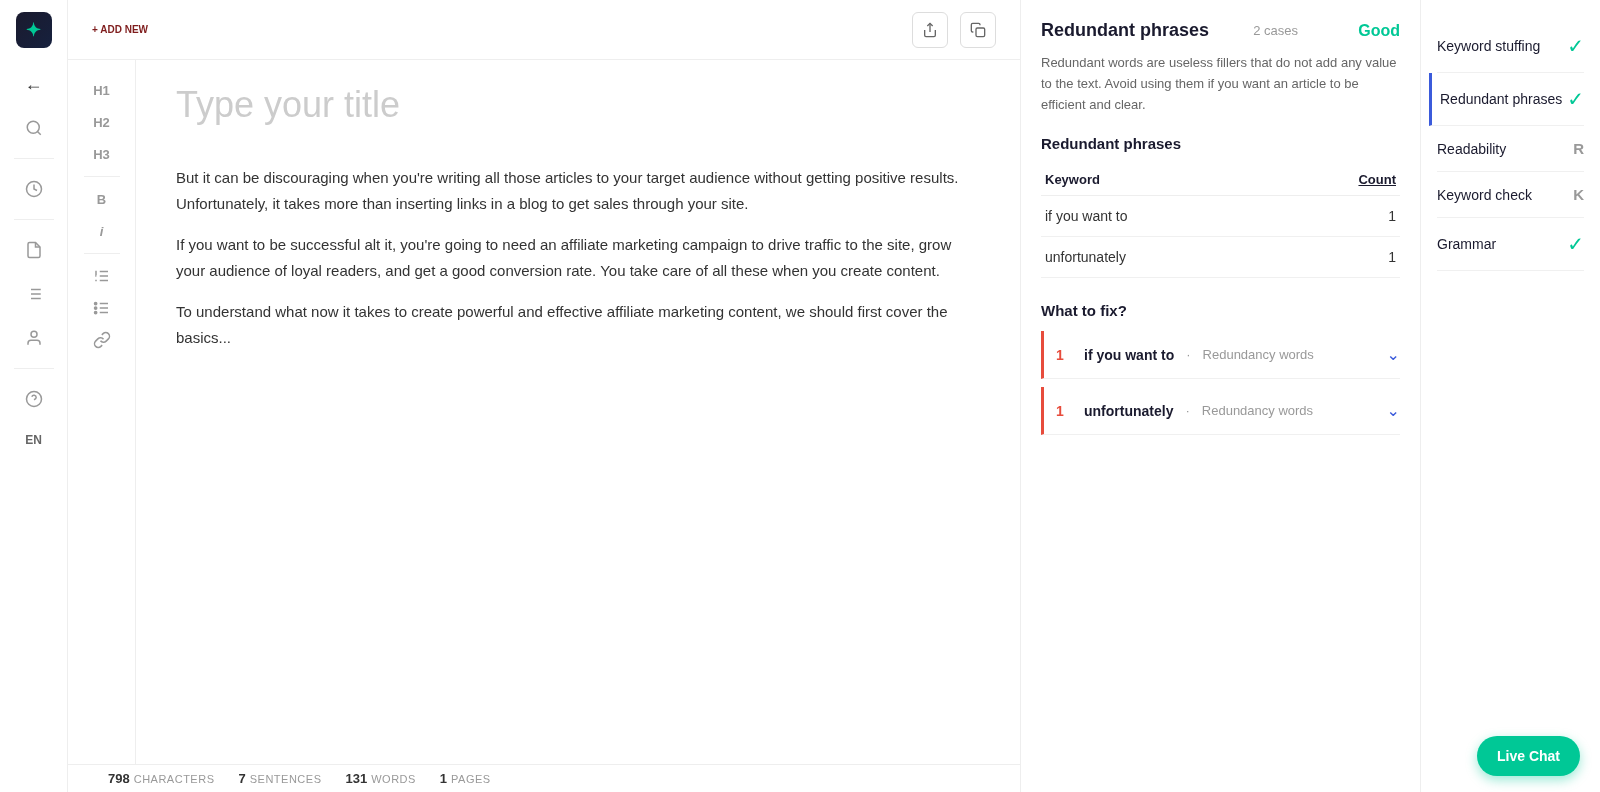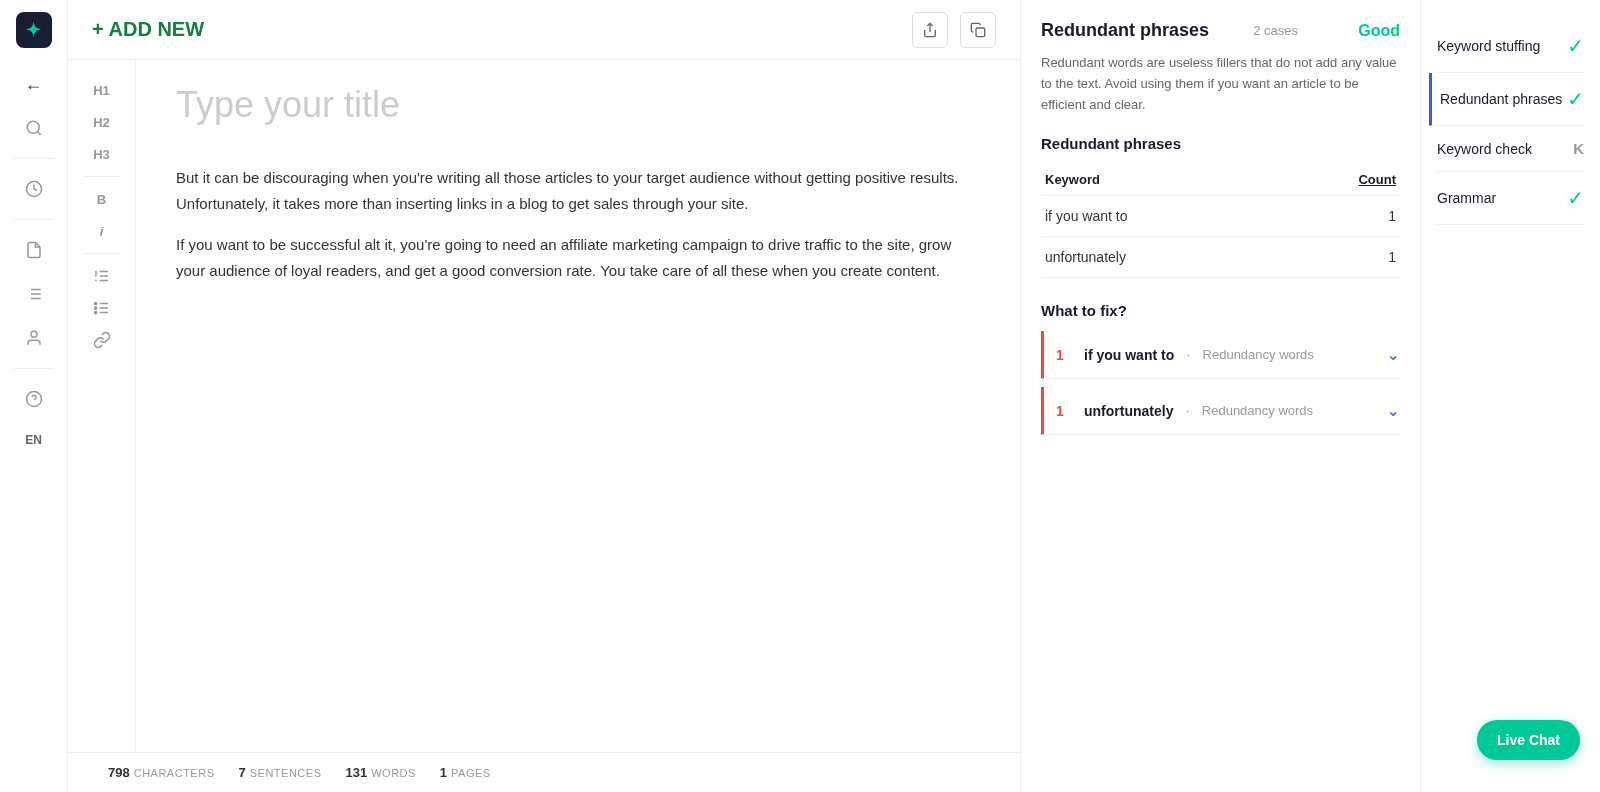--- a/index.html
+++ b/index.html
@@ -43,22 +43,22 @@
     }
     .toolbar {
       height: 60px;
       border-bottom: 1px solid #eee;
       display: flex;
       align-items: center;
       padding: 0 24px;
       gap: 12px;
     }
     .add-new-btn {
-      color: #15803d;
-      font-size: 20px;
+      color: #7f1d1d;
+      font-size: 10px;
       font-weight: 600;
       cursor: pointer;
       display: flex; align-items: center; gap: 4px;
     }
     .toolbar-spacer { flex: 1; }
     .toolbar-icon-btn {
       width: 36px; height: 36px;
       border: 1px solid #ddd; border-radius: 6px;
       display: flex; align-items: center; justify-content: center;
       cursor: pointer; color: #666; font-size: 16px;
@@ -247,37 +247,37 @@
       font-size: 20px;
     }
     .right-nav-letter {
       color: #999;
       font-size: 15px;
       font-weight: 600;
     }
 
     
     .footer {
-      height: 40px;
+      height: 28px;
       border-top: 1px solid #eee;
       display: flex;
       align-items: center;
       padding: 0 40px;
       gap: 24px;
       font-size: 12px;
       color: #999;
     }
     .footer-stat { display: flex; align-items: center; gap: 4px; }
     .footer-stat-num { font-weight: 700; color: #333; font-size: 13px; }
     .footer-stat-label { text-transform: uppercase; font-size: 11px; letter-spacing: 0.5px; }
 
     
     .live-chat-btn {
       position: fixed;
-      bottom: 32px;
+      bottom: 16px;
       right: 20px;
       background: #00c896;
       color: white;
       border-radius: 24px;
       padding: 12px 20px;
       font-size: 14px;
       font-weight: 600;
       cursor: pointer;
       box-shadow: 0 4px 12px rgba(0,200,150,0.4);
     }
@@ -398,20 +398,21 @@
           <path d="M10 13a5 5 0 0 0 7.54.54l3-3a5 5 0 0 0-7.07-7.07l-1.72 1.71"></path>
           <path d="M14 11a5 5 0 0 0-7.54-.54l-3 3a5 5 0 0 0 7.07 7.07l1.71-1.71"></path>
         </svg>
       </div>
     </div>
 
     <div class="editor">
       <div class="editor-title">Type your title</div>
       <div class="editor-paragraph">But it can be discouraging when you're writing all those articles to your target audience without getting positive results. Unfortunately, it takes more than inserting links in a blog to get sales through your site.</div>
       <div class="editor-paragraph">If you want to be successful alt it, you're going to need an affiliate marketing campaign to drive traffic to the site, grow your audience of loyal readers, and get a good conversion rate. You take care of all these when you create content.</div>
+      <div class="editor-paragraph">To understand what now it takes to create powerful and effective affiliate marketing content, we should first cover the basics...</div>
     </div>
   </div>
 
   <div class="footer">
     <div class="footer-stat">
       <span class="footer-stat-num">798</span>
       <span class="footer-stat-label">CHARACTERS</span>
     </div>
     <div class="footer-stat">
       <span class="footer-stat-num">7</span>
@@ -481,20 +482,24 @@
   <div id="right-nav-items">
       <div class="right-nav-item">
     <span class="right-nav-label">Keyword stuffing</span>
     <span class="right-nav-check">✓</span>
   </div>
       <div class="right-nav-item active">
     <span class="right-nav-label">Redundant phrases</span>
     <span class="right-nav-check">✓</span>
   </div>
       <div class="right-nav-item">
+    <span class="right-nav-label">Readability</span>
+    <span class="right-nav-letter">R</span>
+  </div>
+      <div class="right-nav-item">
     <span class="right-nav-label">Keyword check</span>
     <span class="right-nav-letter">K</span>
   </div>
       <div class="right-nav-item">
     <span class="right-nav-label">Grammar</span>
     <span class="right-nav-check">✓</span>
   </div>
     </div>
 </div>
 

